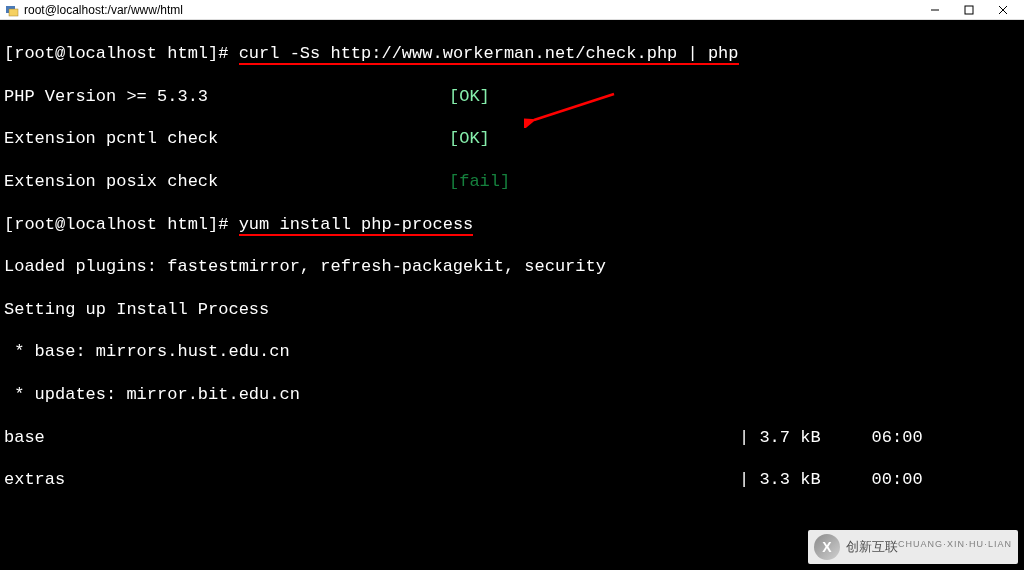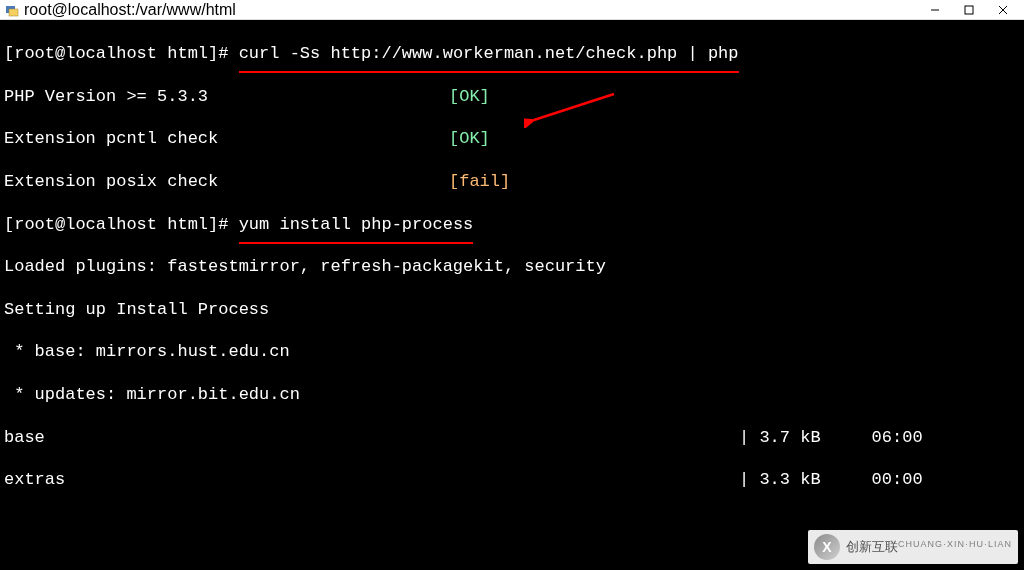--- a/index.html
+++ b/index.html
@@ -11,21 +11,21 @@
     overflow: hidden;
     position: relative;
   }
   .titlebar {
     height: 20px;
     background: #fff;
     display: flex;
     align-items: center;
     padding: 0 4px;
     border-bottom: 1px solid #ddd;
-    font-size: 16px;
+    font-size: 12px;
     color: #000;
   }
   .titlebar .icon { width:16px; height:16px; display:flex; align-items:center; justify-content:center; margin-right:4px; }
   .titlebar .title { flex: 1; }
   .titlebar .controls { display:flex; gap:0; }
   .titlebar .btn {
     width: 34px; height: 20px;
     display:flex; align-items:center; justify-content:center;
     font-size: 12px; color:#333;
   }
@@ -38,23 +38,23 @@
     font-size: 17px;
     line-height: 21.3px;
     height: calc(570px - 20px);
     padding: 2px 4px 0 4px;
     white-space: pre;
     position: relative;
     overflow: hidden;
   }
   .line { display:block; }
   .ok { color: #86efac; }
-  .fail { color: #fdba74; }
+  .fail { color: #15803d; }
   .pad { display:inline-block; }
-  .ul { text-decoration: none; border-bottom: 2px solid #ff0000; padding-bottom:8px;}
+  .ul { text-decoration: none; border-bottom: 2px solid #ff0000; padding-bottom:0px;}
 
   .arrow {
     position: absolute;
     top: 68px;
     left: 524px;
     pointer-events: none;
   }
 
   .watermark {
     position: absolute;

